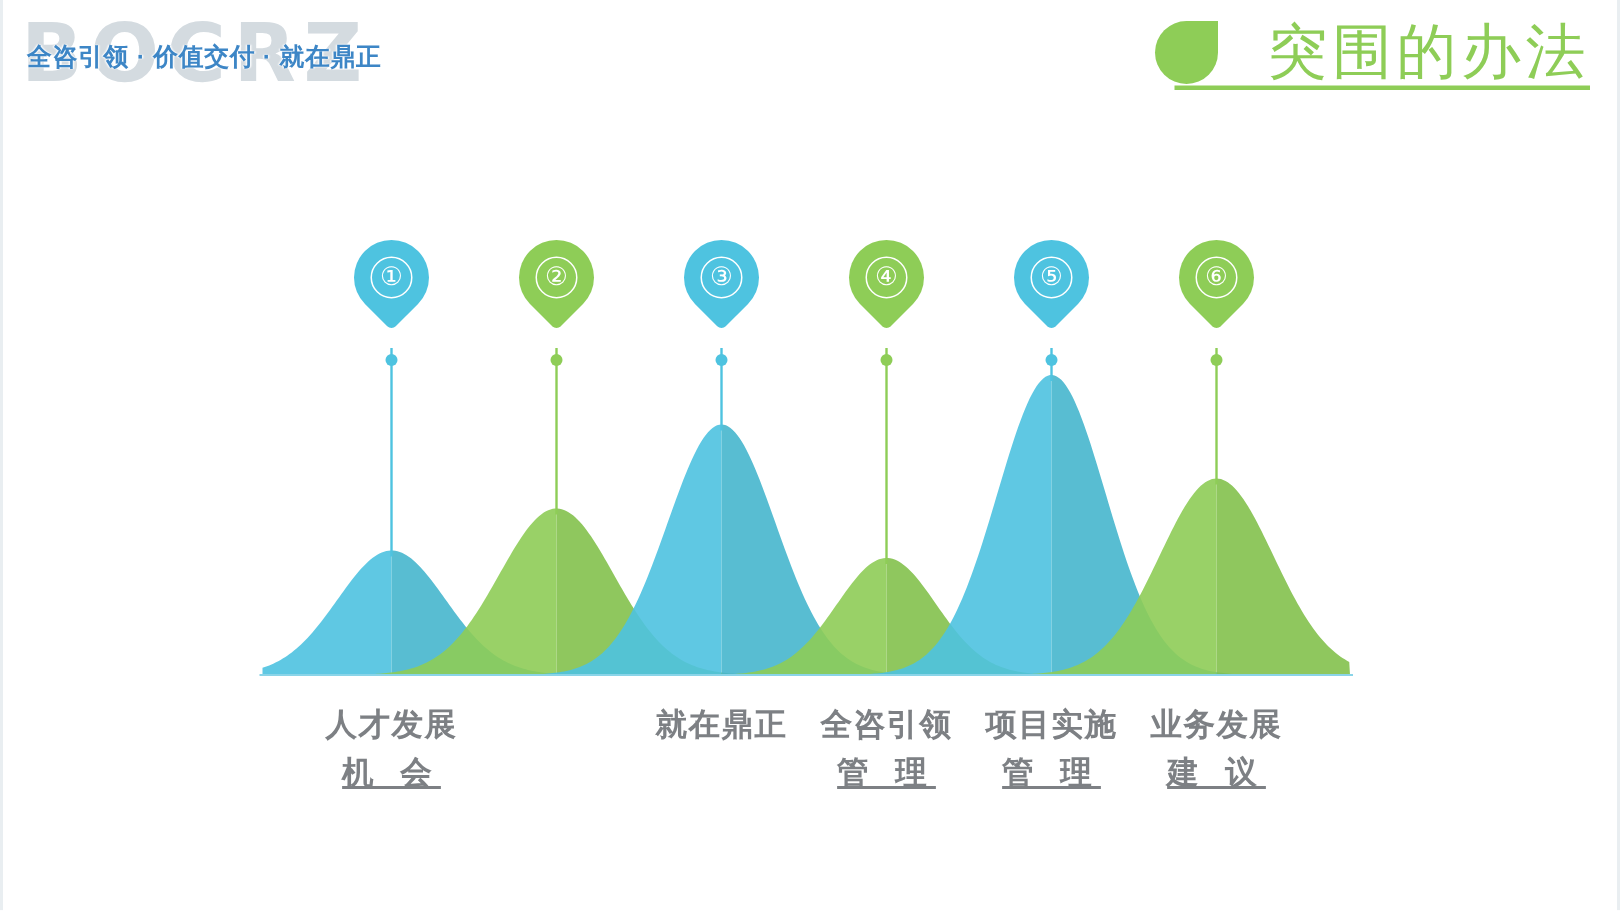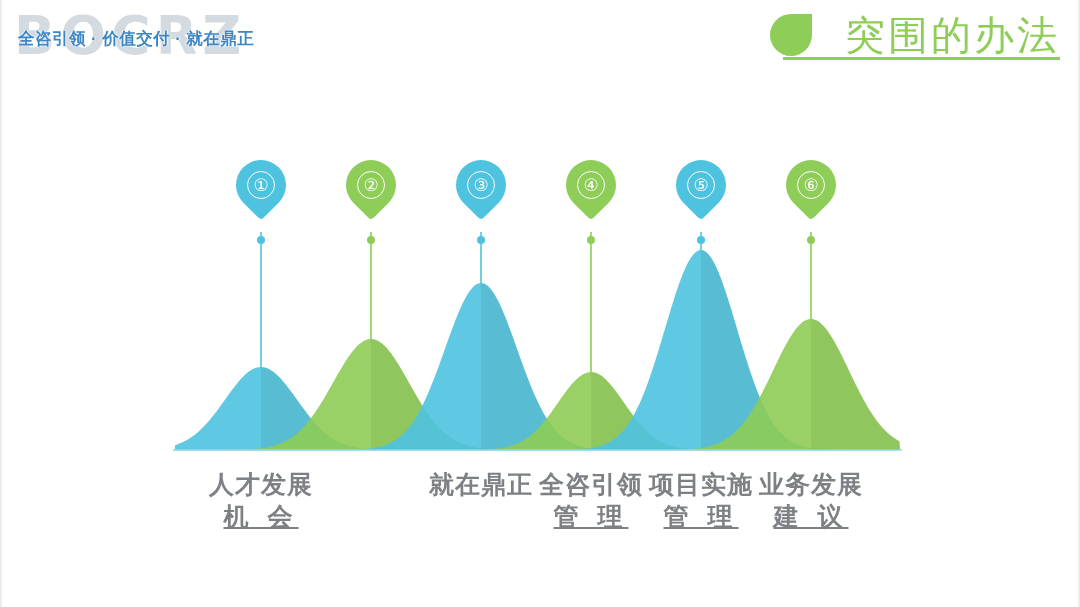--- a/index.html
+++ b/index.html
@@ -157,21 +157,21 @@
   }
 
   
   .curve-label {
     position: absolute;
     width: 130px;
     transform: translateX(-65px);
     text-align: center;
     color: #7d8084;
     font-weight: bold;
-    font-size: 25px;
+    font-size: 21px;
     line-height: 32px;
     letter-spacing: 1px;
   }
   .curve-label .l2 { letter-spacing: 6px; text-decoration: underline; }
 </style>
 </head>
 <body>
 
 <div id="slide">
 

